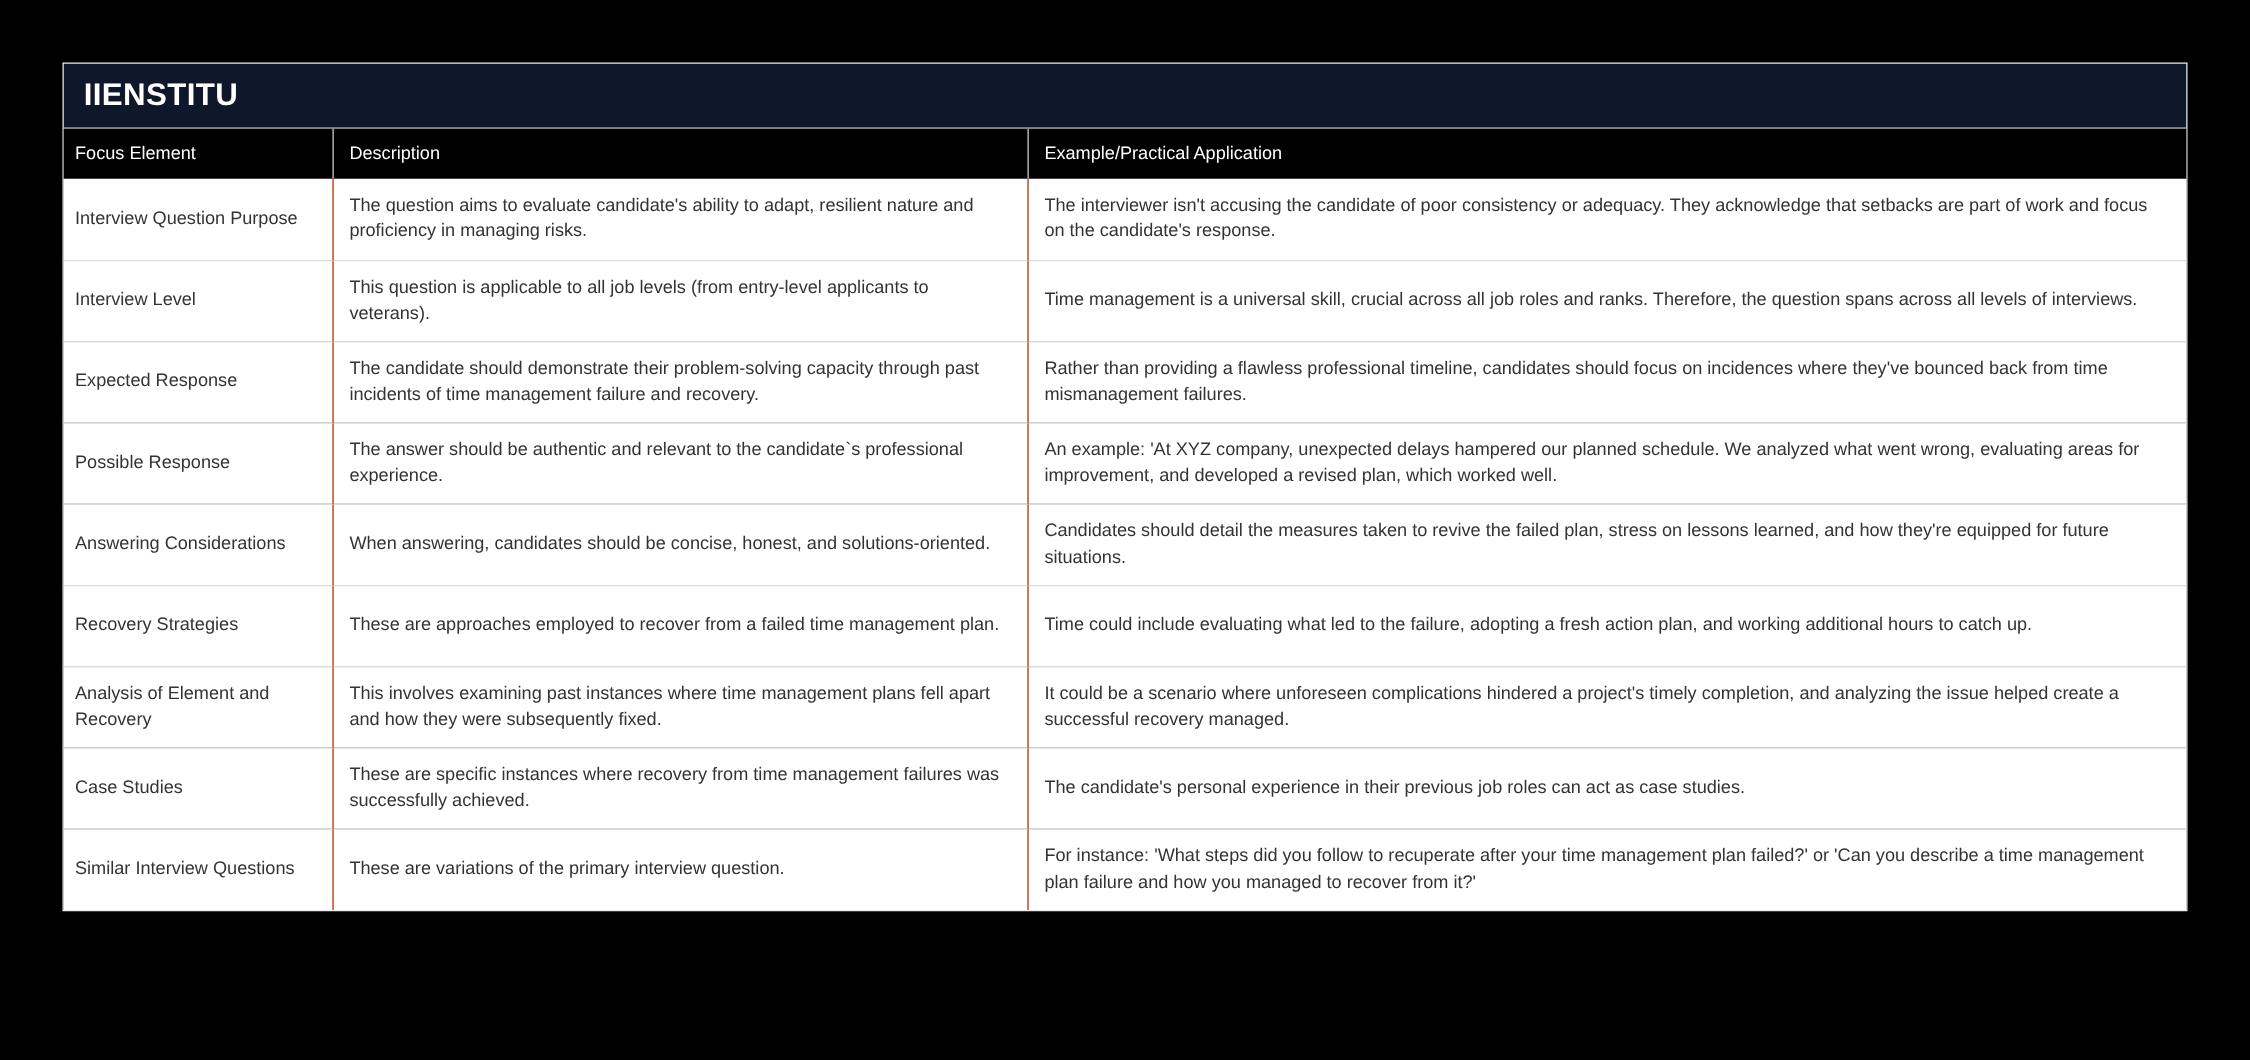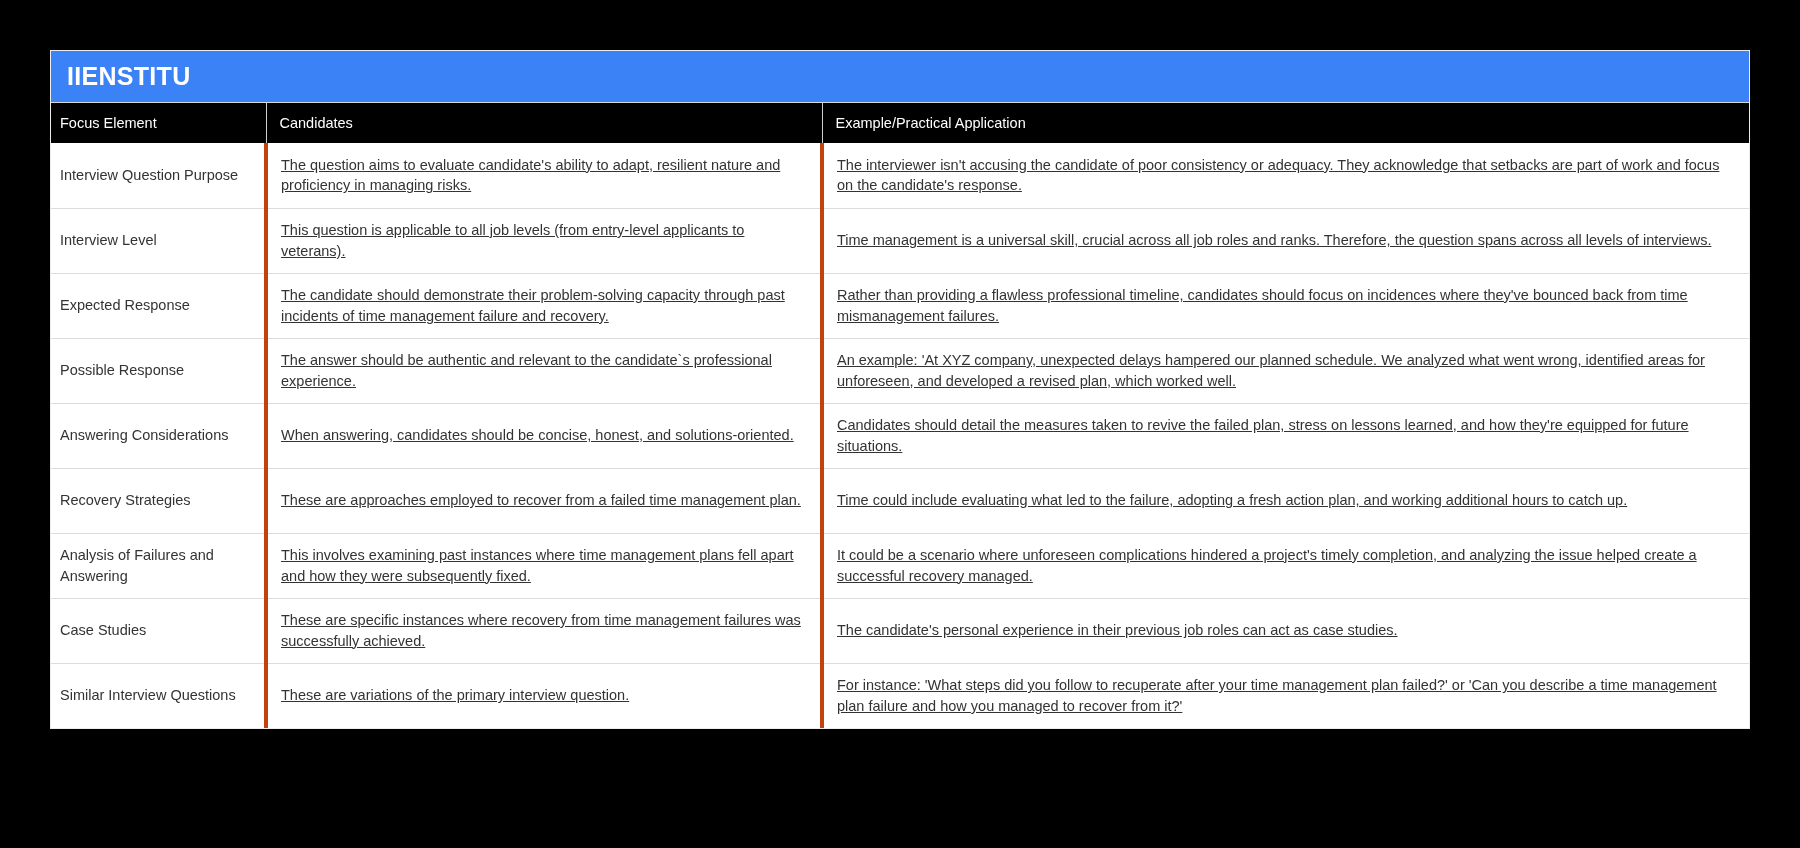--- a/index.html
+++ b/index.html
@@ -10,21 +10,21 @@
     height: 848px;
     background: #000000;
     font-family: "Liberation Sans", "DejaVu Sans", sans-serif;
   }
   .card {
     position: absolute;
     left: 50px;
     top: 50px;
     width: 1700px;
     border: 1px solid #ececec;
-    background: #3b82f6;
+    background: #0f172a;
   }
   .title-bar {
     height: 52px;
     display: flex;
     align-items: center;
     padding-left: 16px;
     border-bottom: 1px solid #d9d9d9;
   }
   .title-bar .brand {
     color: #ffffff;
@@ -56,40 +56,40 @@
     background: #ffffff;
     color: #333333;
     font-size: 14.5px;
     line-height: 1.42;
     height: 65px;
     padding: 10px 14px 10px 13px;
     vertical-align: middle;
     word-wrap: break-word;
   }
   tbody td:first-child { padding-left: 9px; }
-  tbody td + td { border-left: 4px solid #c2410c; text-decoration: underline; }
+  tbody td + td { border-left: 1px solid #c2410c; }
   tbody tr + tr td { border-top: 1px solid #dcdcdc; }
 </style>
 </head>
 <body>
 
 <div class="card">
   <div class="title-bar">
     <span class="brand">IIENSTITU</span>
   </div>
   <table class="info-table">
     <colgroup>
         <col class="c1">
         <col class="c2">
         <col class="c3">
       </colgroup>
     <thead>
       <tr>
         <th>Focus Element</th>
-        <th>Candidates</th>
+        <th>Description</th>
         <th>Example/Practical Application</th>
       </tr>
     </thead>
     <tbody>
       <tr>
         <td>Interview Question Purpose</td>
         <td>The question aims to evaluate candidate's ability to adapt, resilient nature and proficiency in managing risks.</td>
         <td>The interviewer isn't accusing the candidate of poor consistency or adequacy. They acknowledge that setbacks are part of work and focus on the candidate's response.</td>
       </tr>
       <tr>
@@ -98,34 +98,34 @@
         <td>Time management is a universal skill, crucial across all job roles and ranks. Therefore, the question spans across all levels of interviews.</td>
       </tr>
       <tr>
         <td>Expected Response</td>
         <td>The candidate should demonstrate their problem-solving capacity through past incidents of time management failure and recovery.</td>
         <td>Rather than providing a flawless professional timeline, candidates should focus on incidences where they've bounced back from time mismanagement failures.</td>
       </tr>
       <tr>
         <td>Possible Response</td>
         <td>The answer should be authentic and relevant to the candidate`s professional experience.</td>
-        <td>An example: 'At XYZ company, unexpected delays hampered our planned schedule. We analyzed what went wrong, identified areas for unforeseen, and developed a revised plan, which worked well.</td>
+        <td>An example: 'At XYZ company, unexpected delays hampered our planned schedule. We analyzed what went wrong, evaluating areas for improvement, and developed a revised plan, which worked well.</td>
       </tr>
       <tr>
         <td>Answering Considerations</td>
         <td>When answering, candidates should be concise, honest, and solutions-oriented.</td>
         <td>Candidates should detail the measures taken to revive the failed plan, stress on lessons learned, and how they're equipped for future situations.</td>
       </tr>
       <tr>
         <td>Recovery Strategies</td>
         <td>These are approaches employed to recover from a failed time management plan.</td>
         <td>Time could include evaluating what led to the failure, adopting a fresh action plan, and working additional hours to catch up.</td>
       </tr>
       <tr>
-        <td>Analysis of Failures and Answering</td>
+        <td>Analysis of Element and Recovery</td>
         <td>This involves examining past instances where time management plans fell apart and how they were subsequently fixed.</td>
         <td>It could be a scenario where unforeseen complications hindered a project's timely completion, and analyzing the issue helped create a successful recovery managed.</td>
       </tr>
       <tr>
         <td>Case Studies</td>
         <td>These are specific instances where recovery from time management failures was successfully achieved.</td>
         <td>The candidate's personal experience in their previous job roles can act as case studies.</td>
       </tr>
       <tr>
         <td>Similar Interview Questions</td>

